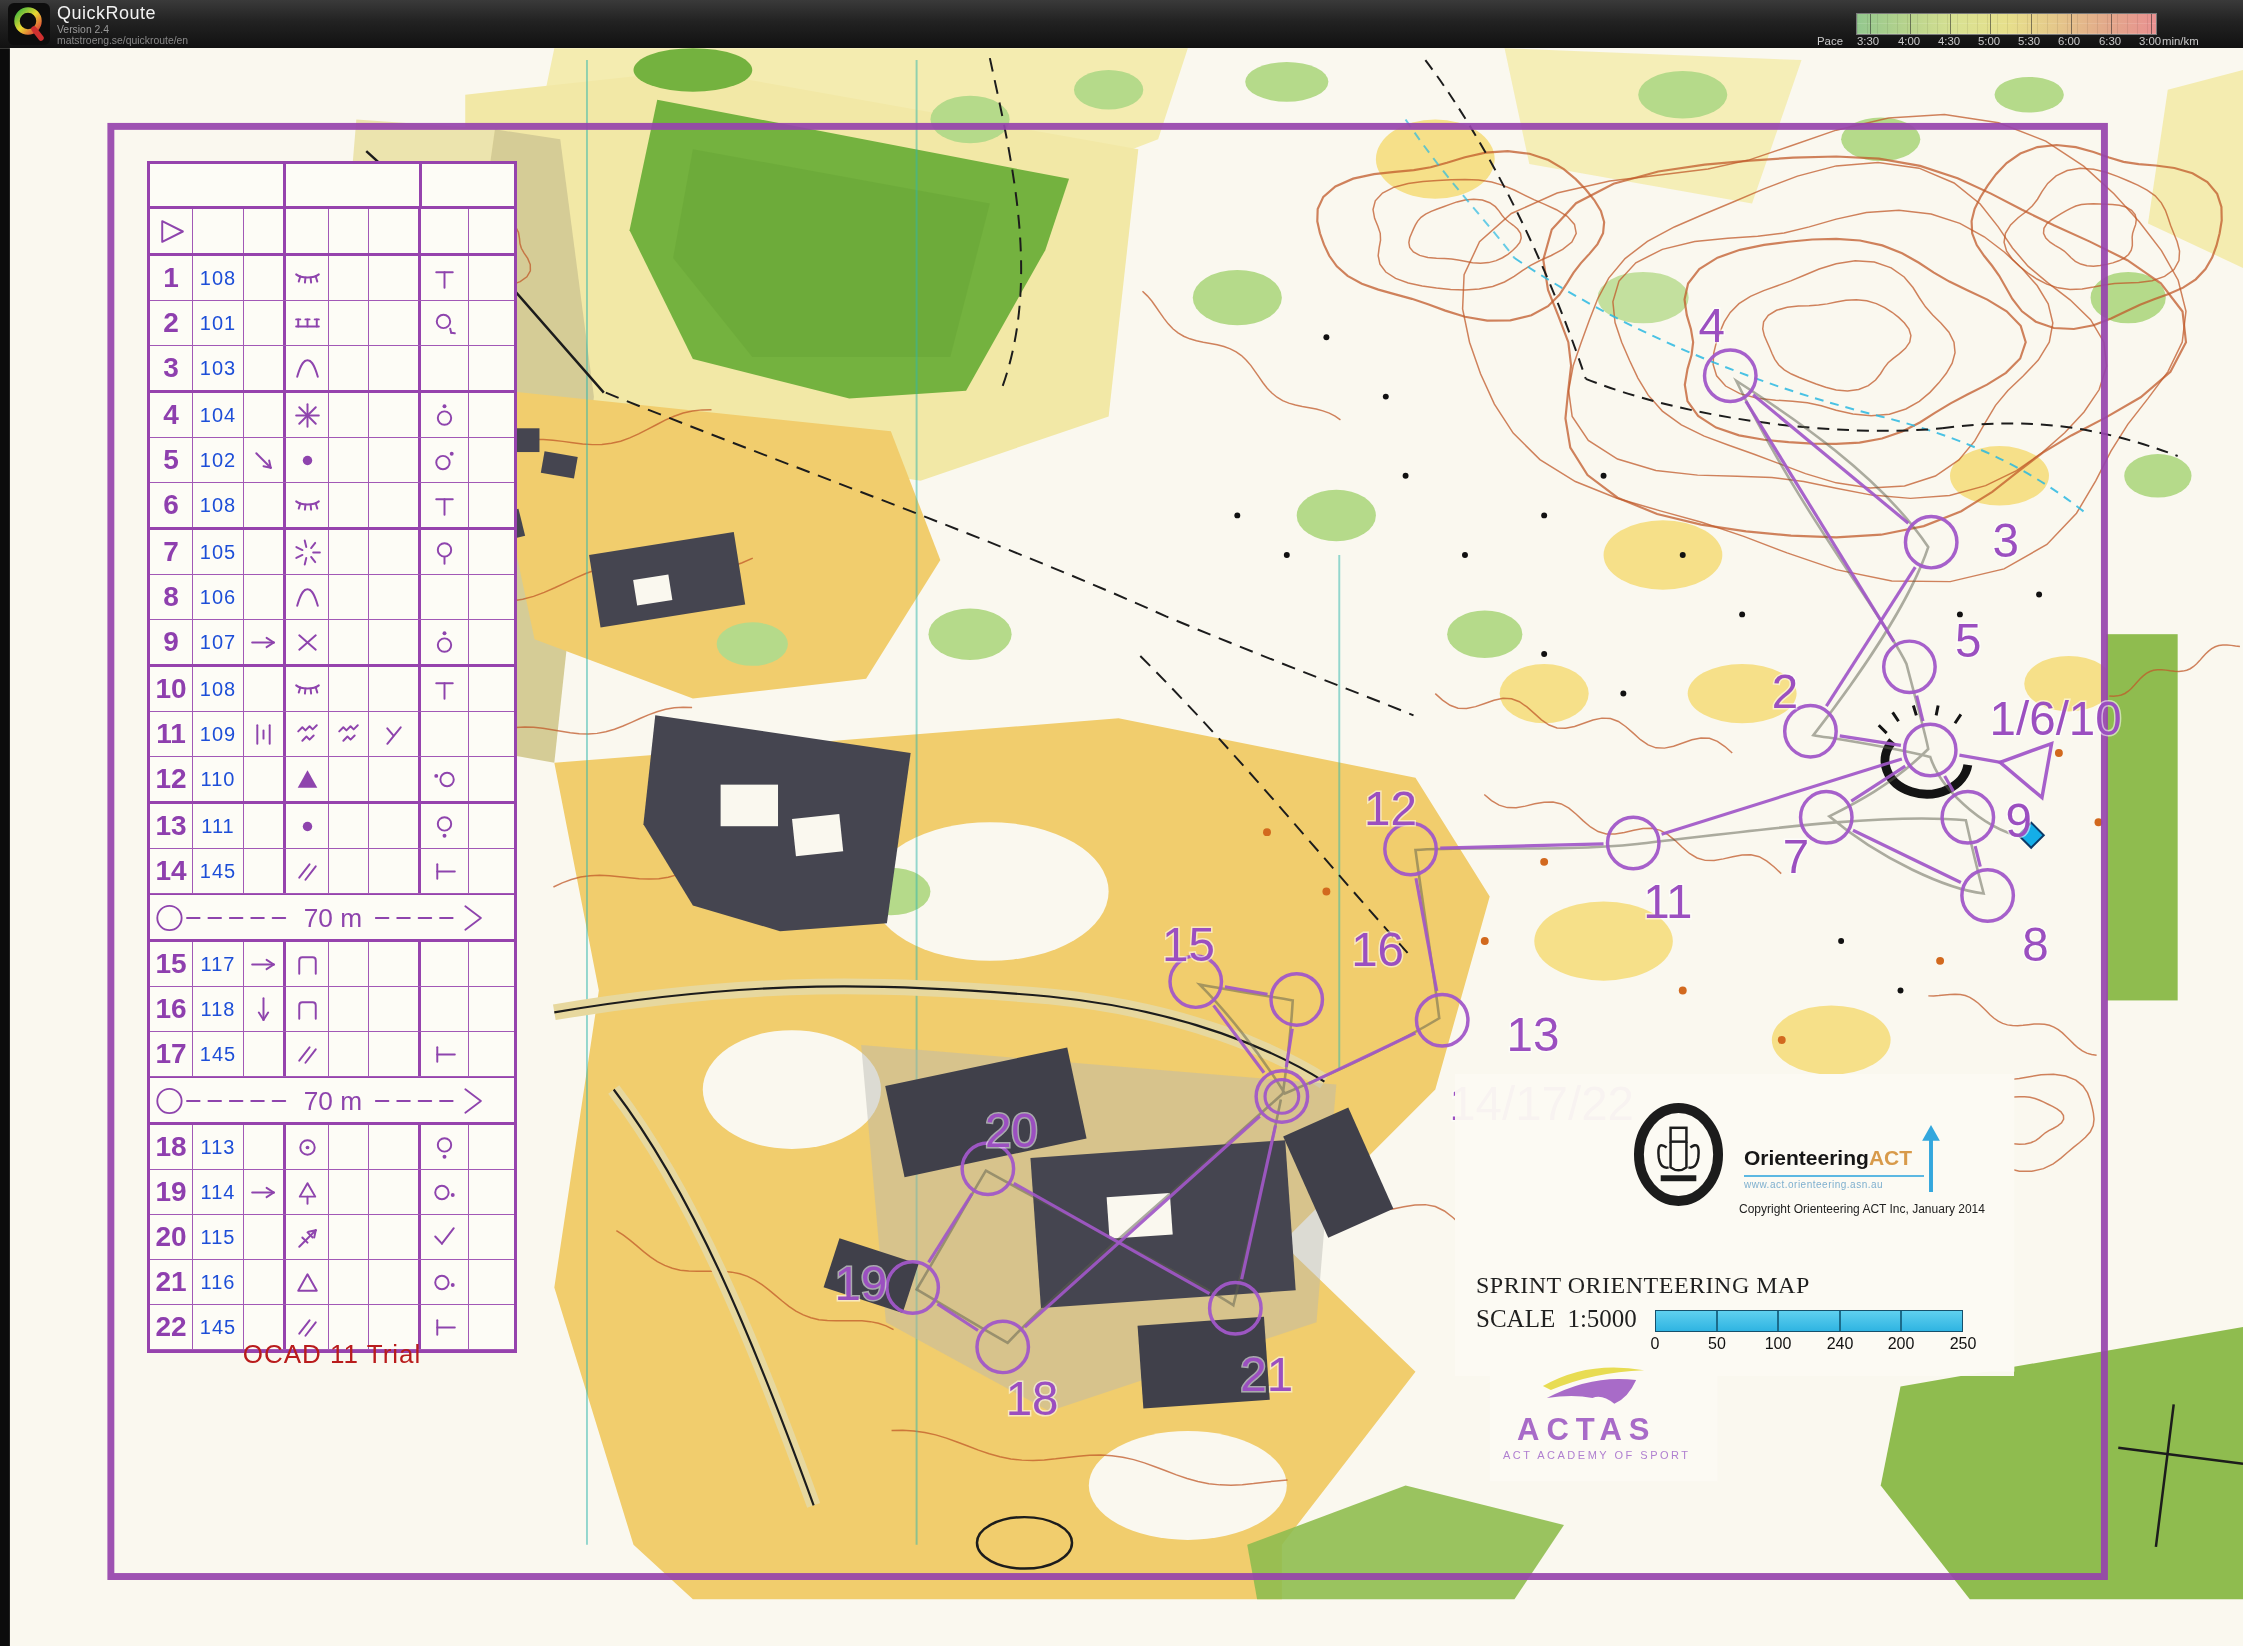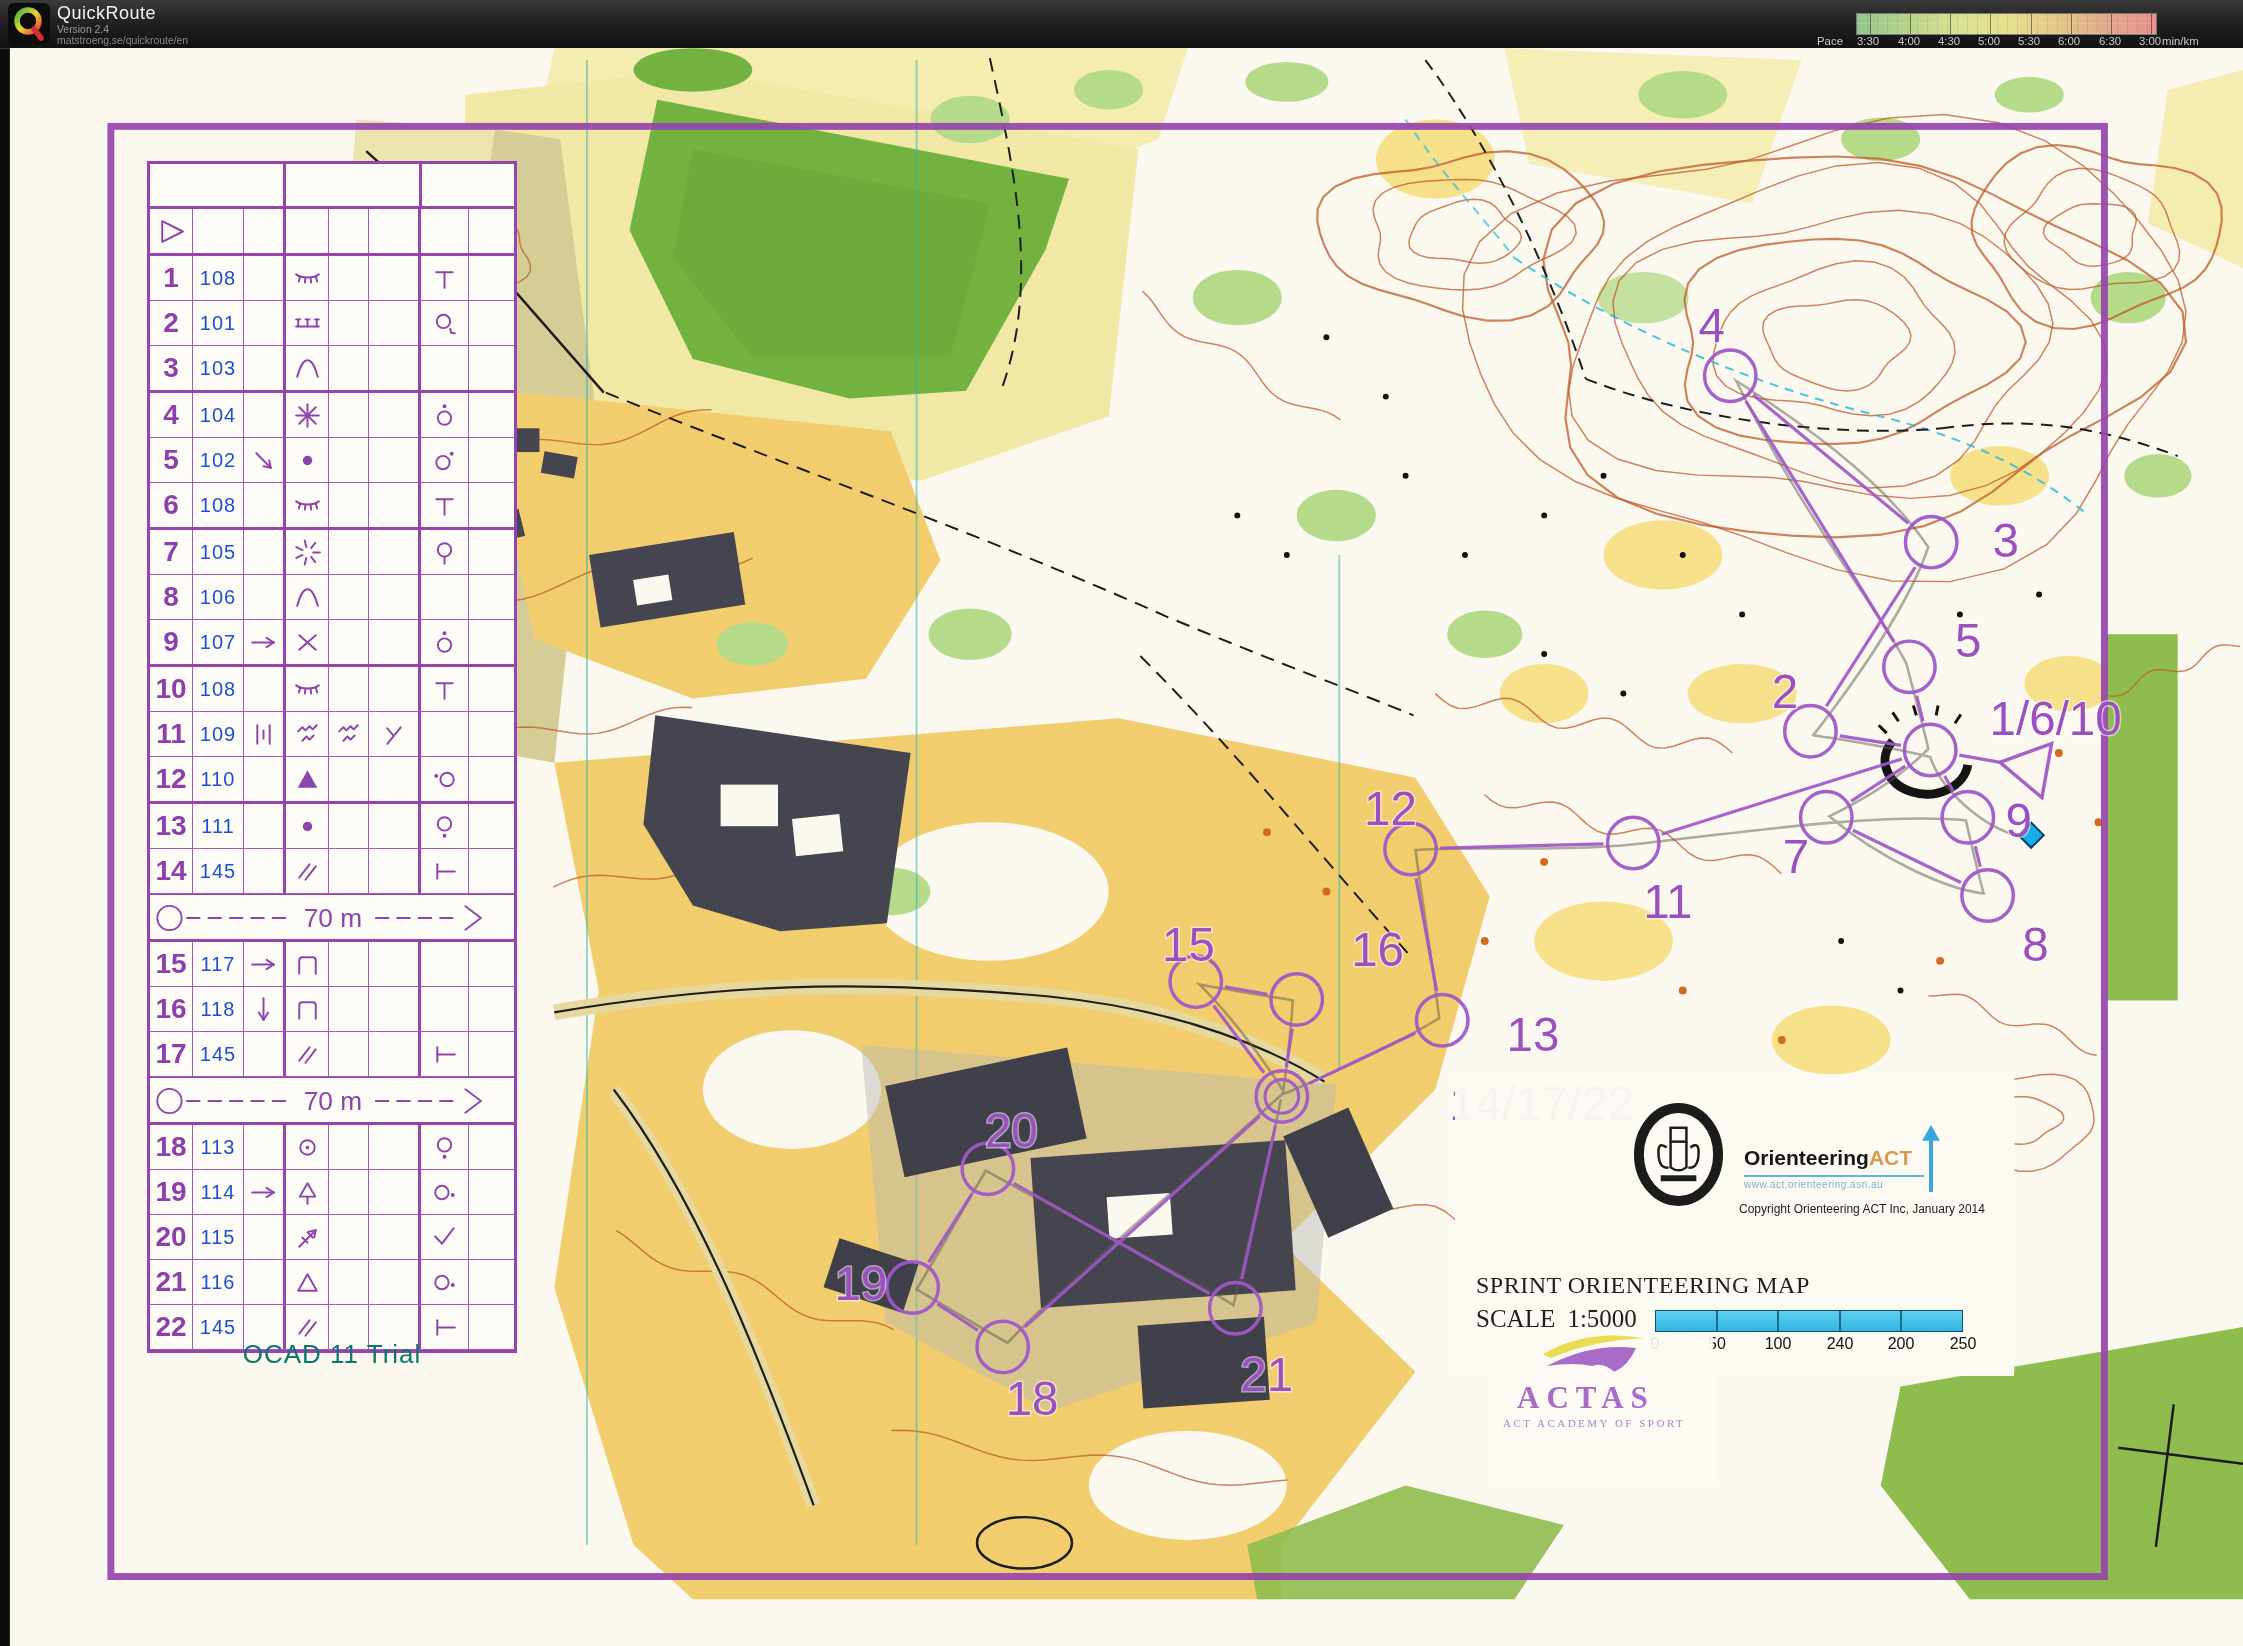--- a/index.html
+++ b/index.html
@@ -57,27 +57,27 @@
   .mapsubtitle{position:absolute;left:21px;top:198px;font-family:"Liberation Serif",serif;
     font-size:24px;color:#1f1f1f;letter-spacing:0.5px;white-space:nowrap;}
   .mapscale{position:absolute;left:21px;top:231px;font-family:"Liberation Serif",serif;
     font-size:25px;color:#1f1f1f;word-spacing:6px;white-space:nowrap;}
   .scalebar{position:absolute;left:200px;top:236px;width:308px;height:22px;border:1px solid #17506b;
     box-sizing:border-box;background:linear-gradient(180deg,#5fd0ef,#2fb4e2);display:flex;}
   .scaleseg{flex:1;border-right:2px solid #1b6b8a;}
   .scaleseg:last-child{border-right:none;}
   .scalelab{position:absolute;top:261px;font-size:16px;color:#111;transform:translateX(-50%);}
   
-  .actas{position:absolute;left:1495px;top:1332px;width:218px;height:111px;
-    background:rgba(252,250,243,.9);z-index:15;text-align:center;font-family:Liberation Serif, serif;}
+  .actas{position:absolute;left:1495px;top:1364px;width:218px;height:111px;
+    background:rgba(252,250,243,.9);z-index:15;text-align:center;}
   .actasname{position:absolute;left:22px;top:48px;font-size:31px;font-weight:bold;color:#a86bc8;letter-spacing:7px;}
   .actastag{position:absolute;left:8px;top:85px;font-size:11px;color:#b07fd0;letter-spacing:2.5px;white-space:nowrap;}
   .swoosh{position:absolute;left:38px;top:0px;width:119px;height:48px;}
   .ocad{position:absolute;left:147px;top:1339px;width:370px;text-align:center;
-    font-size:26px;color:#0f766e;z-index:20;letter-spacing:1px;}
+    font-size:26px;color:#b91c1c;z-index:20;letter-spacing:1px;}
 </style>
 </head>
 <body>
 
 <div id="stage">
 
   <div class="titlebar">
     <div class="qlogo">
       <svg width="42" height="42" viewBox="0 0 42 42">
         <defs>

